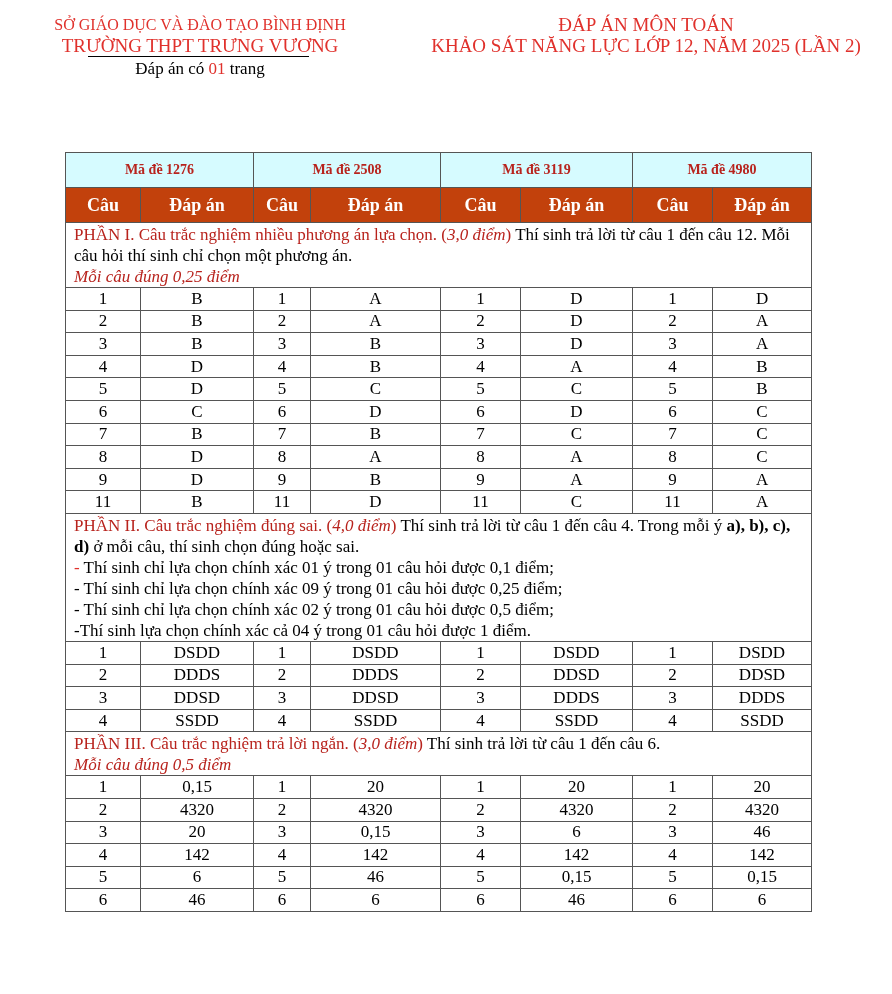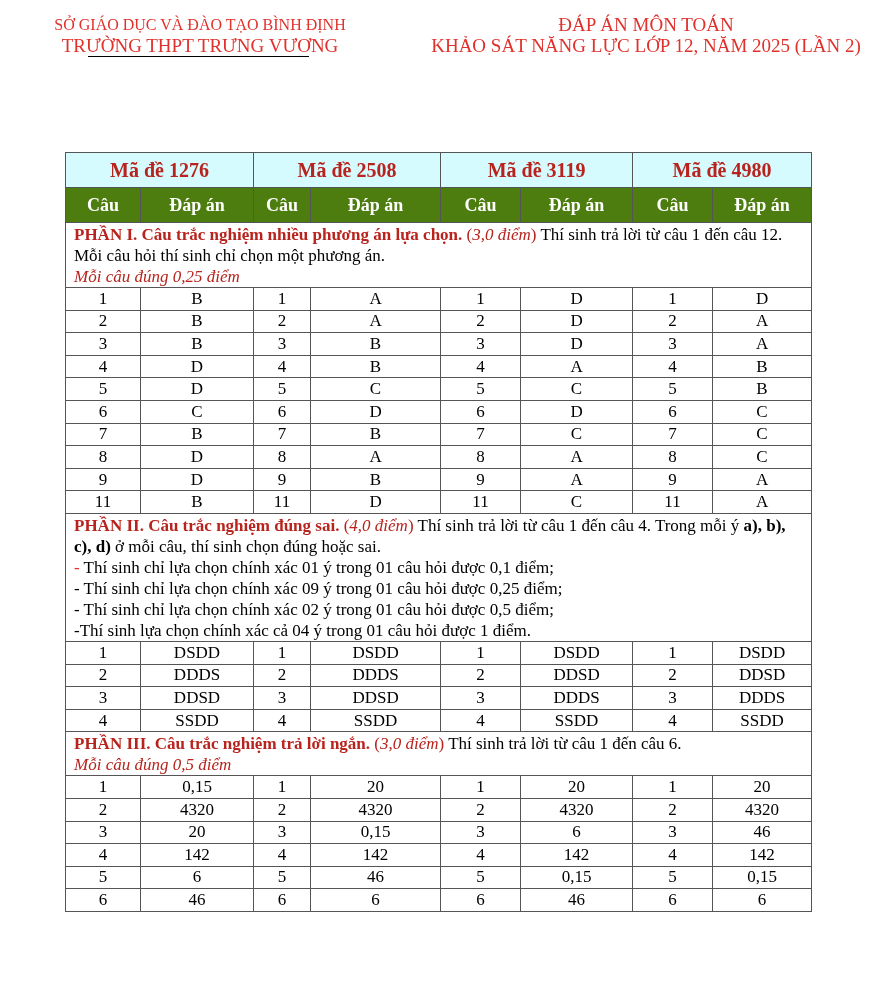--- a/index.html
+++ b/index.html
@@ -6,37 +6,40 @@
   body { width: 892px; height: 994px; position: relative; font-family: "Liberation Serif", serif; color: #000; overflow: hidden; }
   .hdr-left { position: absolute; left: 0; top: 14px; width: 400px; text-align: center; }
   .hdr-right { position: absolute; left: 400px; top: 14px; width: 492px; text-align: center; }
   .red { color: #e0312c; }
   .h-line1 { font-size: 16px; line-height: 21px; }
   .h-line2 { font-size: 19px; line-height: 21px; font-weight: normal; }
   .h-line3 { font-size: 17px; line-height: 22px; margin-top: 2px; }
   .ul-bar { position: absolute; left: 88px; top: 56px; width: 221px; height: 1px; background: #000; }
   table.key { position: absolute; left: 65px; top: 152px; width: 746px; border-collapse: collapse; table-layout: fixed; font-size: 17px; }
   table.key td, table.key th { border: 1px solid #555; padding: 0; text-align: center; }
-  .code-row th { background: #d6fbff; color: #b8231d; font-weight: bold; height: 34px; font-size: 20px; }
-  .col-row th { background: #4d7c0f; color: #ffffff; font-weight: bold; height: 34px; font-size: 18px; }
+  .code-row th { background: #d6fbff; color: #b8231d; font-weight: bold; height: 34px; font-size: 14px; }
+  .col-row th { background: #c2410c; color: #ffffff; font-weight: bold; height: 34px; font-size: 18px; }
   .data-row td { height: 21.6px; line-height: 20px; }
   .sec td { text-align: left !important; padding: 1px 8px 0 8px !important; line-height: 21px; font-size: 17px; }
-  .sec-title { color: #b8231d; font-weight: bold; }
+  .sec-title { color: #b8231d; font-weight: normal; }
   .sec-pts { color: #b8231d; font-style: italic; }
   .sec-paren { color: #b8231d; }
   .sec-note { color: #b8231d; font-style: italic; }
   .dash-red { color: #e0312c; }
   b { font-weight: bold; }
 </style>
 </head>
 <body>
 
 <div class="hdr-left">
   <div class="h-line1 red">SỞ GIÁO DỤC VÀ ĐÀO TẠO BÌNH ĐỊNH</div>
   <div class="h-line2 red">TRƯỜNG THPT TRƯNG VƯƠNG</div>
+  <div class="h-line3">
+    <span>Đáp án có </span><span class="red">01</span><span> trang</span>
+  </div>
 </div>
 <div class="ul-bar"></div>
 
 <div class="hdr-right">
   <div class="h-line2 red">ĐÁP ÁN MÔN TOÁN</div>
   <div class="h-line2 red">KHẢO SÁT NĂNG LỰC LỚP 12, NĂM 2025 (LẦN 2)</div>
 </div>
 
 <table class="key">
   <colgroup>

